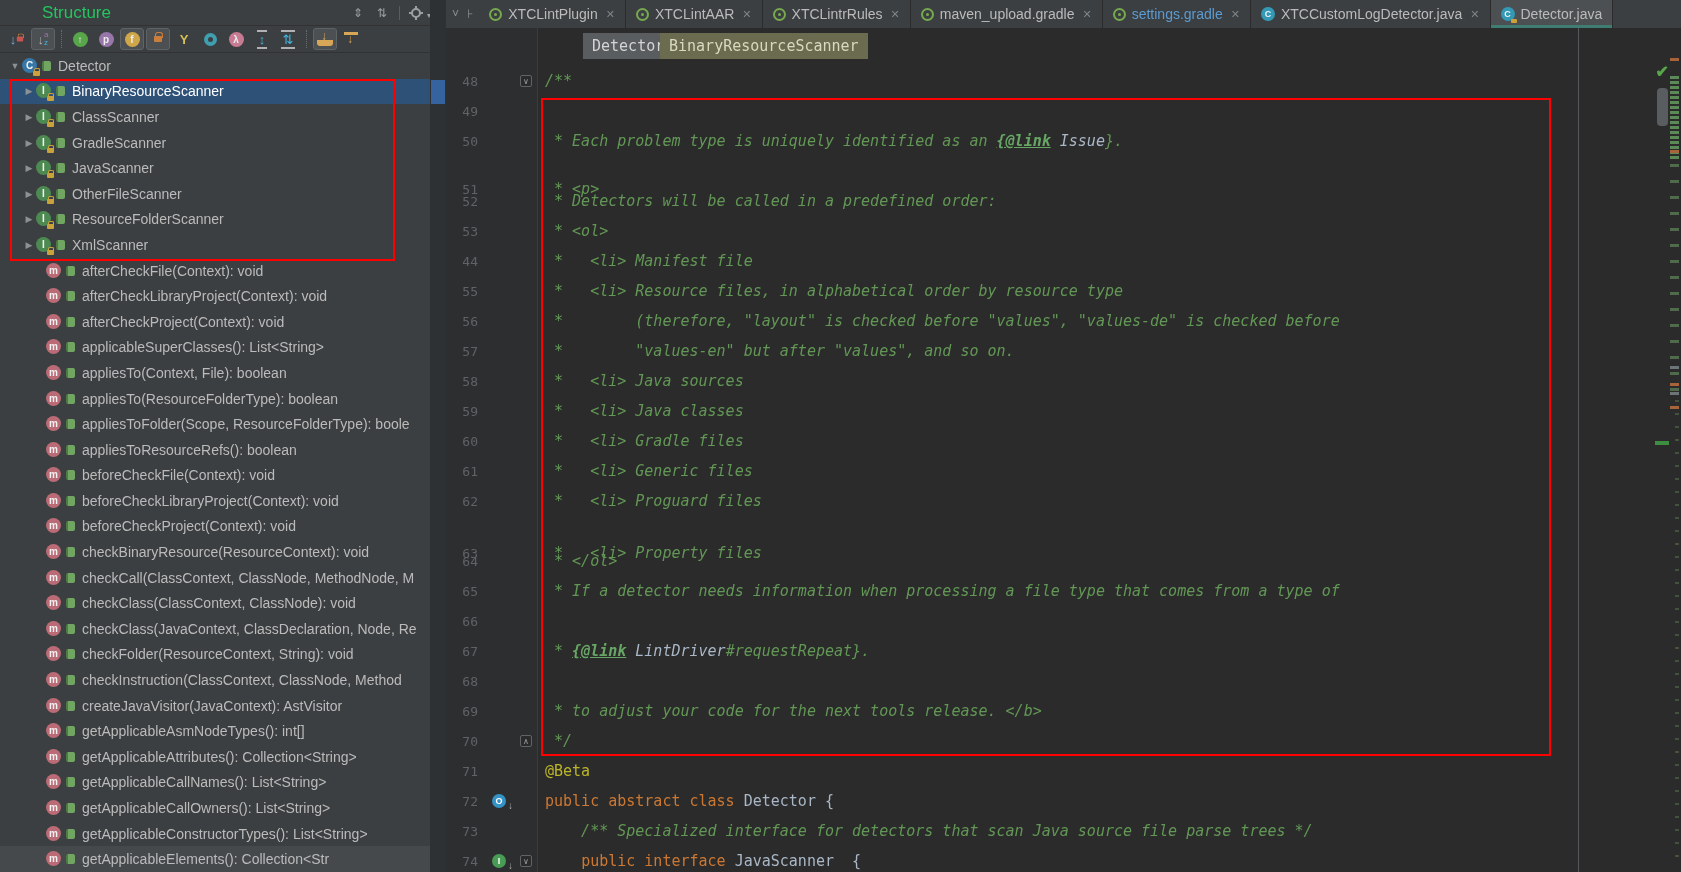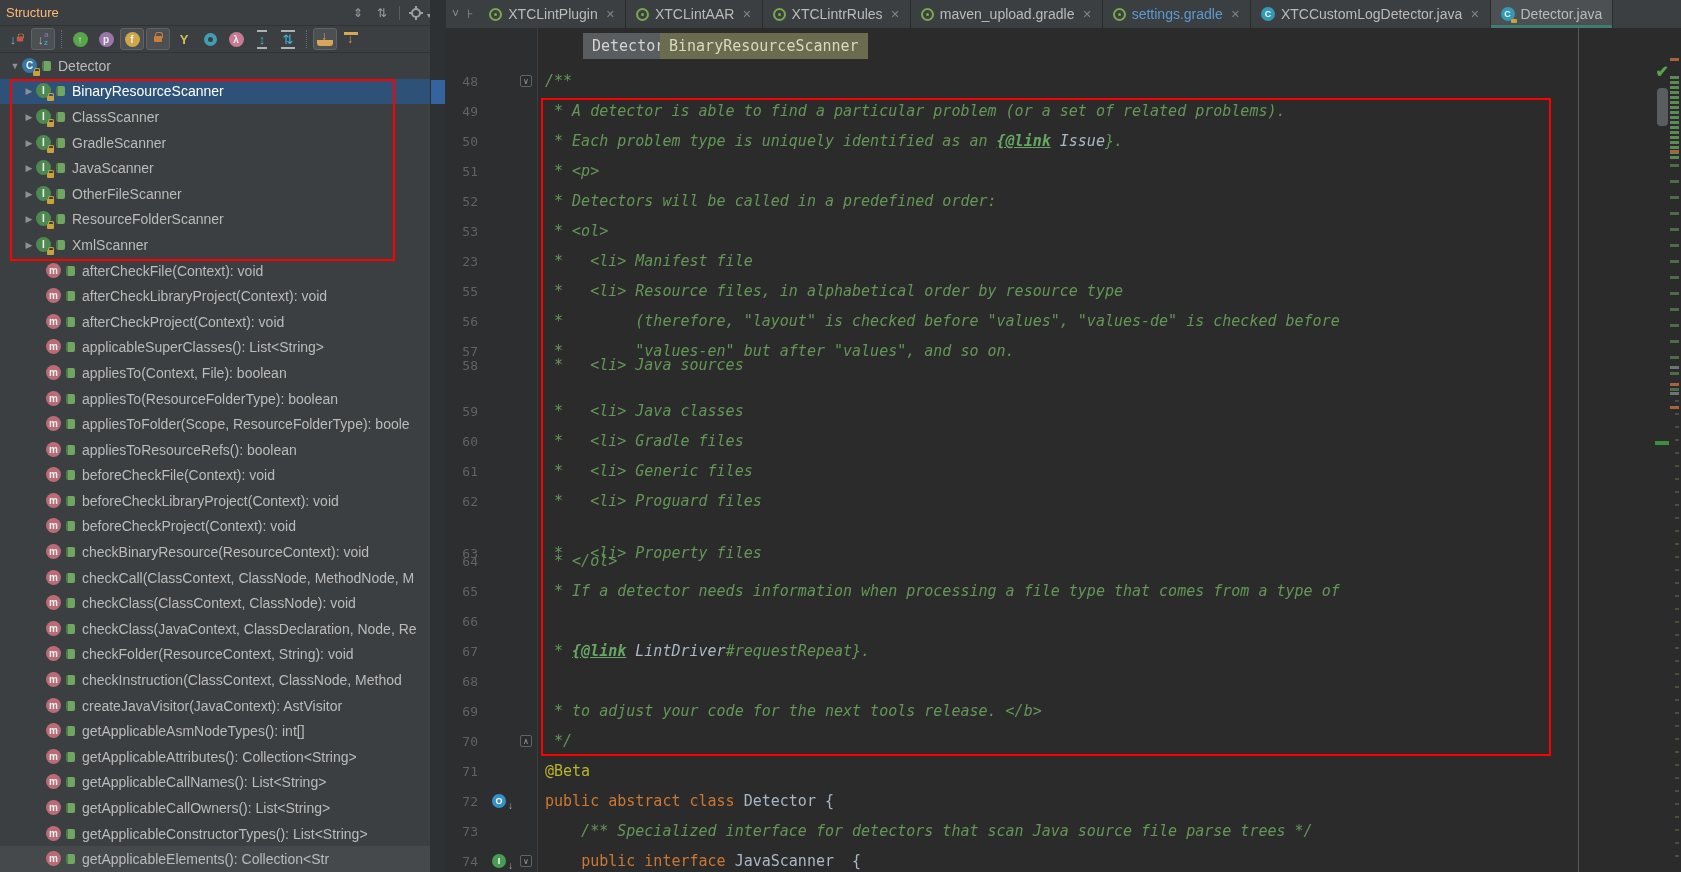--- a/index.html
+++ b/index.html
@@ -5,21 +5,21 @@
   * { margin:0; padding:0; box-sizing:border-box; }
   html,body { width:1681px; height:872px; overflow:hidden; background:#2B2B2B;
               font-family:"Liberation Sans", sans-serif; }
   #app { position:relative; width:1681px; height:872px; background:#2B2B2B; }
 
   
   #structure-panel { position:absolute; left:0; top:0; width:430px; height:872px;
                      background:#3C3F41; overflow:hidden; }
   #structure-header { height:26px; display:flex; align-items:center; padding:0 6px;
                       border-bottom:1px solid #323232; }
-  #structure-title { color:#fdba74; font-size:13px; flex:0 0 auto; }
+  #structure-title { color:#22c55e; font-size:17px; flex:0 0 auto;margin-left:36px; }
   #structure-header .spacer { flex:1; }
   .hicon { width:18px; height:16px; display:flex; align-items:center; justify-content:center;
            color:#9DA0A3; font-size:12px; margin-left:6px; position:relative; }
   .hsep { width:1px; height:14px; background:#5A5D5F; margin-left:8px; }
   .gear-wrap { position:relative; width:16px; height:16px; margin-left:8px; }
   .gear-cross-v { position:absolute; left:7px; top:1px; width:2px; height:14px; background:#9DA0A3; }
   .gear-cross-h { position:absolute; left:1px; top:7px; width:14px; height:2px; background:#9DA0A3; }
   .gear-ring { position:absolute; left:3px; top:3px; width:10px; height:10px; border-radius:50%;
                background:#3C3F41; border:2px solid #9DA0A3; }
   .gear-caret { position:absolute; right:-7px; top:6px; color:#9DA0A3; font-size:8px; }
@@ -509,63 +509,62 @@
         <div class="cline" style="top: 0px;">
           <span class="lnum">48</span>
           <span class="gslot">
             <span class="foldbox">∨</span>
           </span>
           <span class="ctext"><span class="seg-c">/**</span></span>
         </div>
         <div class="cline" style="top: 30px;">
           <span class="lnum">49</span>
           <span class="gslot"></span>
-          <span class="ctext"><span class="seg-c"> * A detector is able to find a particular problem (or a set of related problems).</span></span>
         </div>
         <div class="cline" style="top: 60px;">
           <span class="lnum">50</span>
           <span class="gslot"></span>
           <span class="ctext"><span class="seg-c"> * Each problem type is uniquely identified as an </span><span class="seg-t">{@link</span><span class="seg-c"> </span><span class="seg-r">Issue</span><span class="seg-c">}.</span></span>
         </div>
-        <div class="cline" style="top: 90px;">
+        <div class="cline" style="top: 108px;">
           <span class="lnum">51</span>
           <span class="gslot"></span>
           <span class="ctext"><span class="seg-c"> * &lt;p&gt;</span></span>
         </div>
         <div class="cline" style="top: 120px;">
           <span class="lnum">52</span>
           <span class="gslot"></span>
           <span class="ctext"><span class="seg-c"> * Detectors will be called in a predefined order:</span></span>
         </div>
         <div class="cline" style="top: 150px;">
           <span class="lnum">53</span>
           <span class="gslot"></span>
           <span class="ctext"><span class="seg-c"> * &lt;ol&gt;</span></span>
         </div>
         <div class="cline" style="top: 180px;">
-          <span class="lnum">23</span>
+          <span class="lnum">44</span>
           <span class="gslot"></span>
           <span class="ctext"><span class="seg-c"> *   &lt;li&gt; Manifest file</span></span>
         </div>
         <div class="cline" style="top: 210px;">
           <span class="lnum">55</span>
           <span class="gslot"></span>
           <span class="ctext"><span class="seg-c"> *   &lt;li&gt; Resource files, in alphabetical order by resource type</span></span>
         </div>
         <div class="cline" style="top: 240px;">
           <span class="lnum">56</span>
           <span class="gslot"></span>
           <span class="ctext"><span class="seg-c"> *        (therefore, "layout" is checked before "values", "values-de" is checked before</span></span>
         </div>
         <div class="cline" style="top: 270px;">
           <span class="lnum">57</span>
           <span class="gslot"></span>
           <span class="ctext"><span class="seg-c"> *        "values-en" but after "values", and so on.</span></span>
         </div>
-        <div class="cline" style="top: 284px;">
+        <div class="cline" style="top: 300px;">
           <span class="lnum">58</span>
           <span class="gslot"></span>
           <span class="ctext"><span class="seg-c"> *   &lt;li&gt; Java sources</span></span>
         </div>
         <div class="cline" style="top: 330px;">
           <span class="lnum">59</span>
           <span class="gslot"></span>
           <span class="ctext"><span class="seg-c"> *   &lt;li&gt; Java classes</span></span>
         </div>
         <div class="cline" style="top: 360px;">

